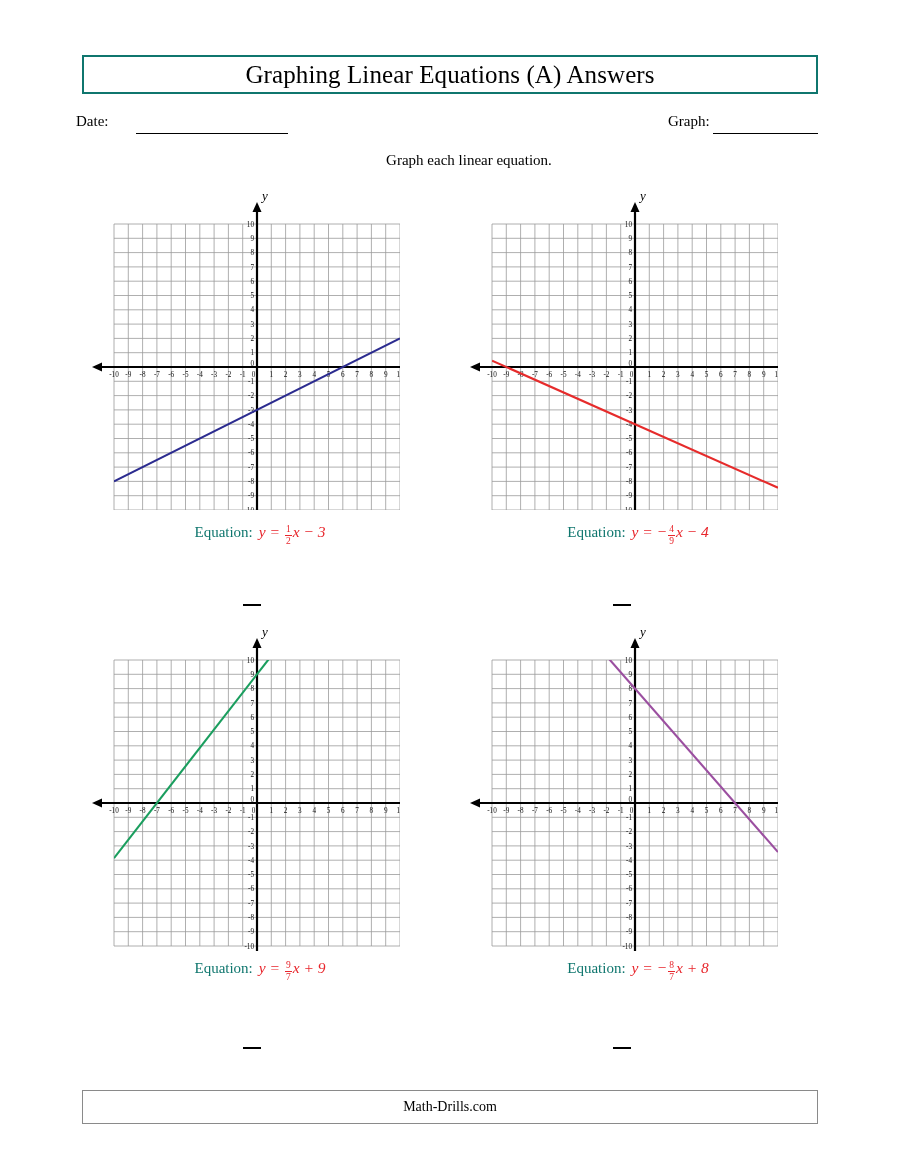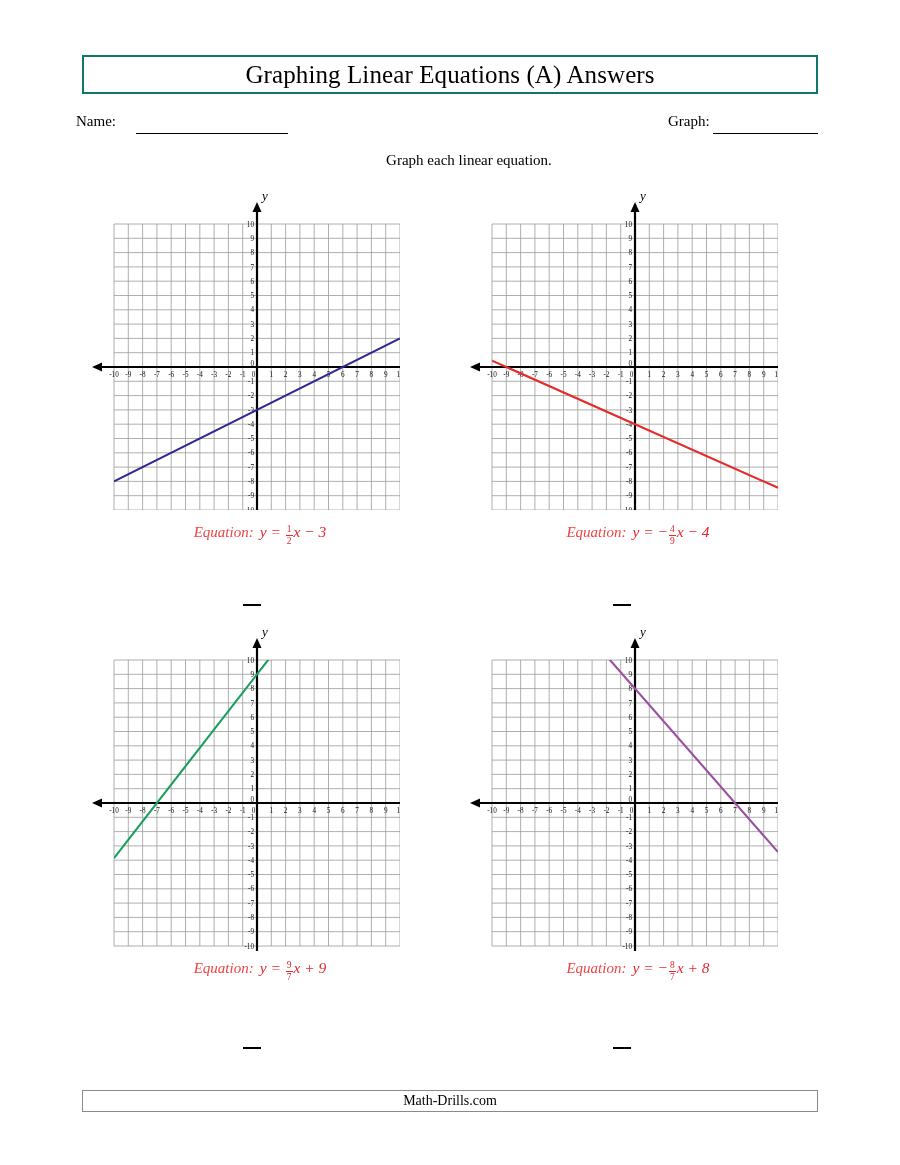--- a/index.html
+++ b/index.html
@@ -76,21 +76,21 @@
   .graph-block { position: absolute; }
   .graph-svg { display: block; }
 
   .eq-line {
     position: absolute;
     width: 330px;
     text-align: center;
     font-size: 15px;
     white-space: nowrap;
   }
-  .eq-label { color: #ef4444; font-style: italic; }
+  .eq-label { color: #0f766e; }
   .eq-value {
     color: #e8262c;
     font-style: italic;
     margin-left: 6px;
     font-size: 15.5px;
   }
   .frac {
     display: inline-block;
     vertical-align: -0.42em;
     text-align: center;
@@ -117,41 +117,41 @@
     position: absolute;
     height: 0;
     border-bottom: 2px solid #000;
     width: 18px;
   }
 
   
   .footer-box {
     position: absolute;
     left: 82px; top: 1090px;
-    width: 736px; height: 22px;
+    width: 736px; height: 34px;
     border: 1px solid #8a8a8a;
     box-sizing: border-box;
     display: flex;
     align-items: center;
     justify-content: center;
   }
   .footer-text { font-size: 14px; }
 
   text { font-family: "Liberation Serif", serif; }
 </style>
 </head>
 <body>
 
 <div class="page">
 
   <div class="title-box">
     <div class="title-text">Graphing Linear Equations (A) Answers</div>
   </div>
 
-  <div class="name-label">Name:</div>
+  <div class="name-label">Date:</div>
   <div class="name-rule"></div>
   <div class="date-label">Graph:</div>
   <div class="date-rule"></div>
 
   <div class="instructions">Graph each linear equation.</div>
 
   <div class="graph-block" style="left:90px; top:190px;">
     <svg class="graph-svg" width="310" height="320" viewBox="0 0 310 320">
         <defs>
           <clipPath id="graph-1-clip">

